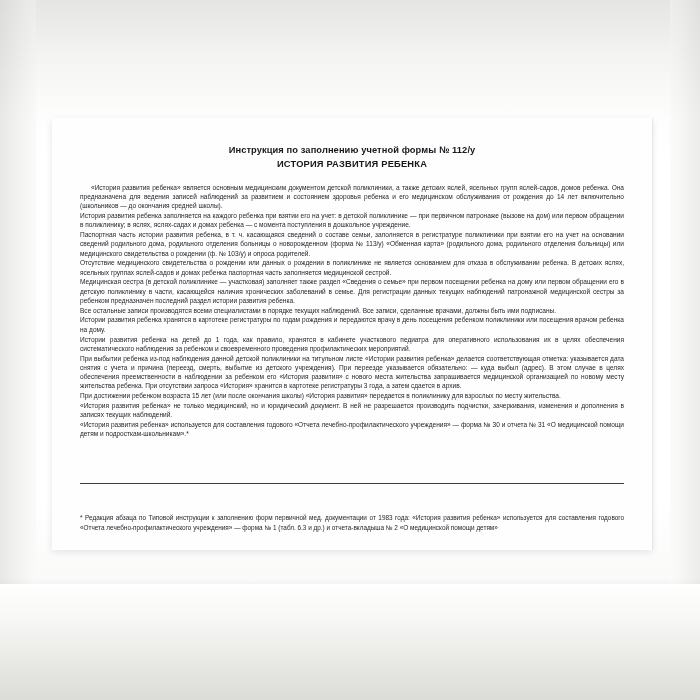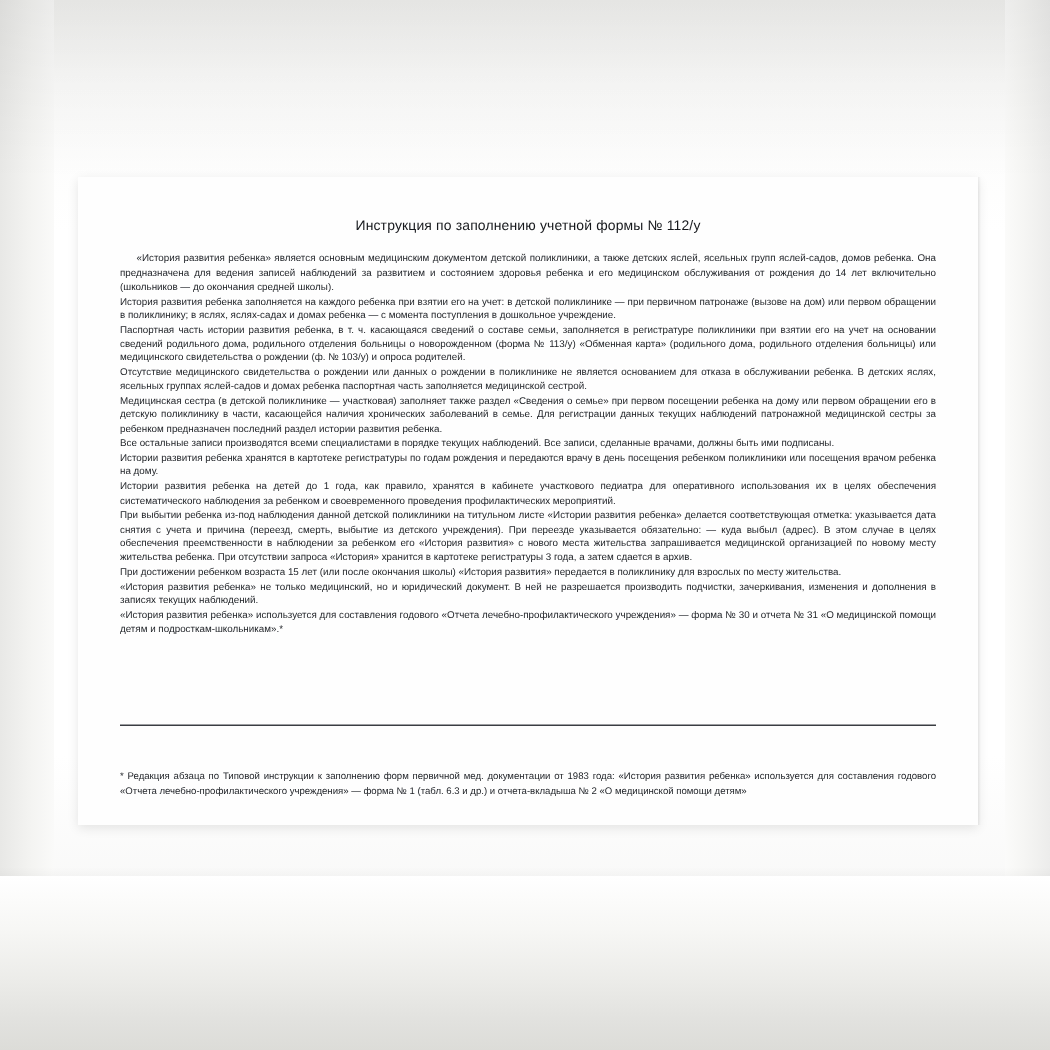--- a/index.html
+++ b/index.html
@@ -76,21 +76,21 @@
   .sheet-inner {
     position: absolute;
     inset: 0;
     padding: 26px 28px 10px 28px;
     box-sizing: border-box;
   }
 
   .doc-title {
     text-align: center;
     font-size: 9.3px;
-    font-weight: normal;
+    font-weight: bold;
     color: #16181c;
     line-height: 1.32;
     letter-spacing: 0.1px;
   }
   .doc-subtitle {
     text-align: center;
     font-size: 9.3px;
     font-weight: bold;
     color: #16181c;
     line-height: 1.32;
@@ -150,20 +150,21 @@
   <div class="backdrop"></div>
   <div class="outer-left"></div>
   <div class="outer-right"></div>
   <div class="top-shadow"></div>
 
   <div class="sheet">
     <div class="page-edge"></div>
     <div class="sheet-inner">
 
       <div class="doc-title">Инструкция по заполнению учетной формы № 112/у</div>
+      <div class="doc-subtitle">ИСТОРИЯ РАЗВИТИЯ РЕБЕНКА</div>
 
       <div class="body-text">
         <p class="para indent">«История развития ребенка» является основным медицинским документом детской поликлиники, а также детских яслей, ясельных групп яслей-садов, домов ребенка. Она предназначена для ведения записей наблюдений за развитием и состоянием здоровья ребенка и его медицинском обслуживания от рождения до 14 лет включительно (школьников — до окончания средней школы).</p>
         <p class="para">История развития ребенка заполняется на каждого ребенка при взятии его на учет: в детской поликлинике — при первичном патронаже (вызове на дом) или первом обращении в поликлинику; в яслях, яслях-садах и домах ребенка — с момента поступления в дошкольное учреждение.</p>
         <p class="para">Паспортная часть истории развития ребенка, в т. ч. касающаяся сведений о составе семьи, заполняется в регистратуре поликлиники при взятии его на учет на основании сведений родильного дома, родильного отделения больницы о новорожденном (форма № 113/у) «Обменная карта» (родильного дома, родильного отделения больницы) или медицинского свидетельства о рождении (ф. № 103/у) и опроса родителей.</p>
         <p class="para">Отсутствие медицинского свидетельства о рождении или данных о рождении в поликлинике не является основанием для отказа в обслуживании ребенка. В детских яслях, ясельных группах яслей-садов и домах ребенка паспортная часть заполняется медицинской сестрой.</p>
         <p class="para">Медицинская сестра (в детской поликлинике — участковая) заполняет также раздел «Сведения о семье» при первом посещении ребенка на дому или первом обращении его в детскую поликлинику в части, касающейся наличия хронических заболеваний в семье. Для регистрации данных текущих наблюдений патронажной медицинской сестры за ребенком предназначен последний раздел истории развития ребенка.</p>
         <p class="para">Все остальные записи производятся всеми специалистами в порядке текущих наблюдений. Все записи, сделанные врачами, должны быть ими подписаны.</p>
         <p class="para">Истории развития ребенка хранятся в картотеке регистратуры по годам рождения и передаются врачу в день посещения ребенком поликлиники или посещения врачом ребенка на дому.</p>
         <p class="para">Истории развития ребенка на детей до 1 года, как правило, хранятся в кабинете участкового педиатра для оперативного использования их в целях обеспечения систематического наблюдения за ребенком и своевременного проведения профилактических мероприятий.</p>

